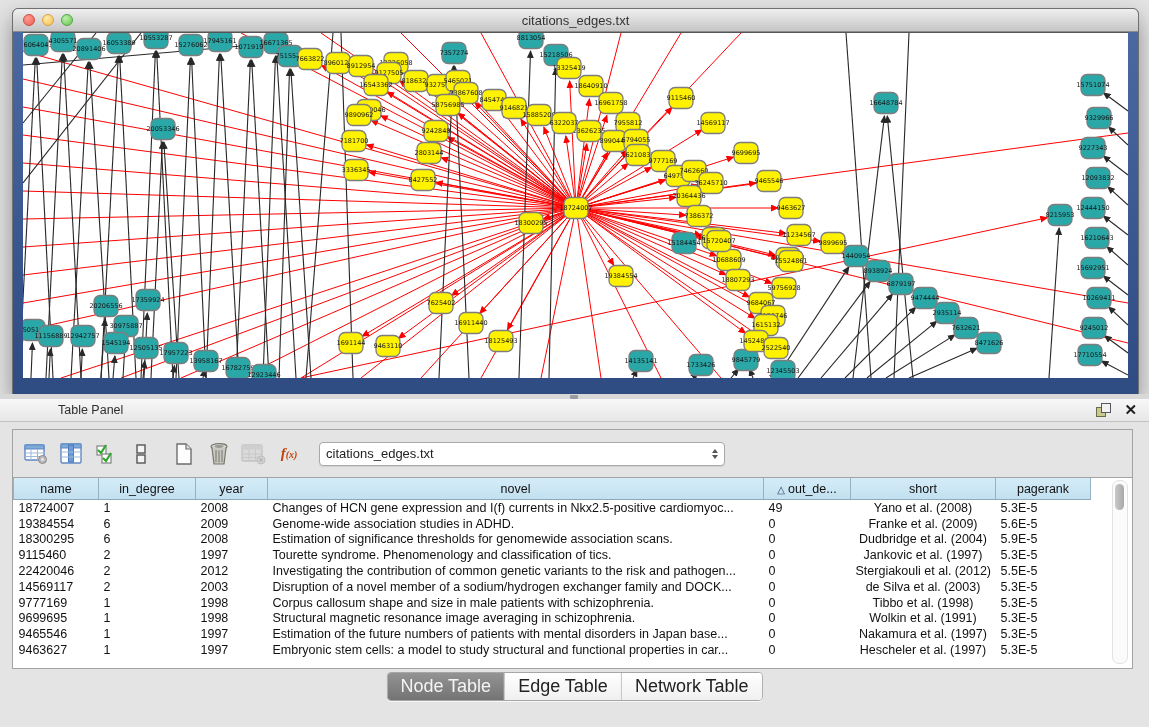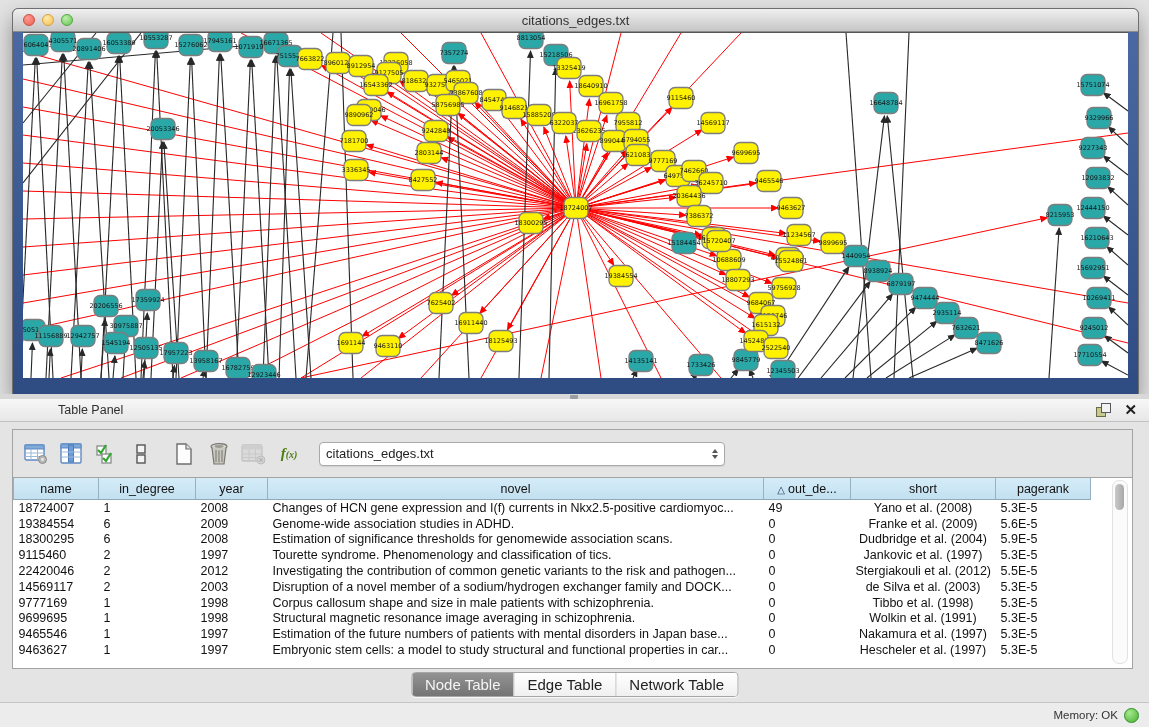--- a/index.html
+++ b/index.html
@@ -31,21 +31,21 @@
   .float-ic{width:15px;height:14px;position:relative;display:inline-block;}
   .float-ic .sq1{position:absolute;left:0;bottom:0;width:8px;height:8px;border:1.4px solid #6B6B45;background:#C9C98F;}
   .float-ic .sq2{position:absolute;right:0;top:0;width:8px;height:8px;border:1.4px solid #55585E;background:#F2F2F2;}
   .close-ic{font-size:15px;font-weight:bold;color:#1E1E1E;line-height:14px;cursor:default;}
 
   .panel-box{position:absolute;left:12px;top:30px;width:1119px;height:238px;border:1px solid #A3A3A3;
     background:#E4E4E4;display:flex;flex-direction:column;}
   .toolbar{height:47px;flex:none;display:flex;align-items:center;gap:9px;padding:0 10px;}
   .tbtn{width:26px;height:26px;display:flex;align-items:center;justify-content:center;}
   .tbtn.disabled{opacity:.45;}
-  .fx{font-family:"Liberation Serif",serif;font-style:italic;font-weight:bold;font-size:15px;color:#4d7c0f;}
+  .fx{font-family:"Liberation Serif",serif;font-style:italic;font-weight:bold;font-size:15px;color:#c2410c;}
   .fx small{font-size:10px;}
   .combo{margin-left:8px;width:392px;height:22px;background:#FFFFFF;border:1px solid #A9A9A9;border-radius:4px;
     box-shadow:0 1px 1px rgba(0,0,0,.08);display:flex;align-items:center;padding:0 6px;font-size:13px;color:#222;}
   .combo .arrows{margin-left:auto;display:flex;flex-direction:column;gap:2px;}
   .combo .arrows i{display:block;width:0;height:0;border-left:3.5px solid transparent;border-right:3.5px solid transparent;}
   .combo .arrows i.up{border-bottom:4.5px solid #555;}
   .combo .arrows i.dn{border-top:4.5px solid #555;}
 
   .table-wrap{flex:1;position:relative;background:#FFFFFF;border-top:1px solid #A3A3A3;overflow:hidden;}
   table.data{border-collapse:collapse;table-layout:fixed;width:1077px;font-size:12.5px;color:#111;}
@@ -54,21 +54,21 @@
   table.data th:first-child{border-left:1px solid #96B2C1;margin-left:48px;}
   table.data td{height:15.8px;padding:0 5px;overflow:hidden;white-space:nowrap;}
   td.al{text-align:left;} td.ac{text-align:center;}
   .sort-tri{font-size:10px;color:#23425E;margin-right:3px;}
   .vscroll{position:absolute;right:4px;top:2px;bottom:4px;width:14px;background:#FBFBFB;
     border:1px solid #E2E2E2;border-radius:7px;}
   .vthumb{position:absolute;left:1.5px;top:3px;width:9px;height:26px;background:linear-gradient(90deg,#C9C9C9,#A8A8A8);border-radius:5px;}
 
   .tabs{position:absolute;left:50%;top:273px;transform:translateX(-50%);display:inline-flex;
     border:1px solid #A6A6A6;border-radius:4px;overflow:hidden;background:#FFF;box-shadow:0 1px 0 rgba(255,255,255,.7);}
-  .tab{padding:3px 13px;font-size:15px;color:#222;background:linear-gradient(#FFFFFF,#F0F0F0);border-left:1px solid #C3C3C3;}
+  .tab{padding:3px 13px;font-size:18px;color:#222;background:linear-gradient(#FFFFFF,#F0F0F0);border-left:1px solid #C3C3C3;}
   .tab:first-child{border-left:none;}
   .tab.active{background:linear-gradient(#939393,#747474);color:#F4F4F4;}
 
   .statusbar{position:absolute;left:0;bottom:0;width:1149px;height:25px;background:#ECECEC;
     border-top:1px solid #C5C5C5;display:flex;align-items:center;justify-content:flex-end;padding-right:10px;box-sizing:border-box;}
   .mem-label{font-size:11.5px;color:#333;margin-right:6px;}
   .mem-dot{width:13px;height:13px;border-radius:50%;background:radial-gradient(circle at 35% 30%,#A8E88E,#44B232);border:1px solid #2F8F24;}
 
   
   .icsvg{display:block;}
@@ -929,18 +929,14 @@
       </div>
     </div>
 
     <div class="tabs" id="tabs">
         <div class="tab active">Node Table</div>
         <div class="tab">Edge Table</div>
         <div class="tab">Network Table</div>
       </div>
   </div>
 
-  <div class="statusbar">
-    <span class="mem-label">Memory: OK</span>
-    <span class="mem-dot"></span>
-  </div>
 
 </div>
 
 </body></html>

